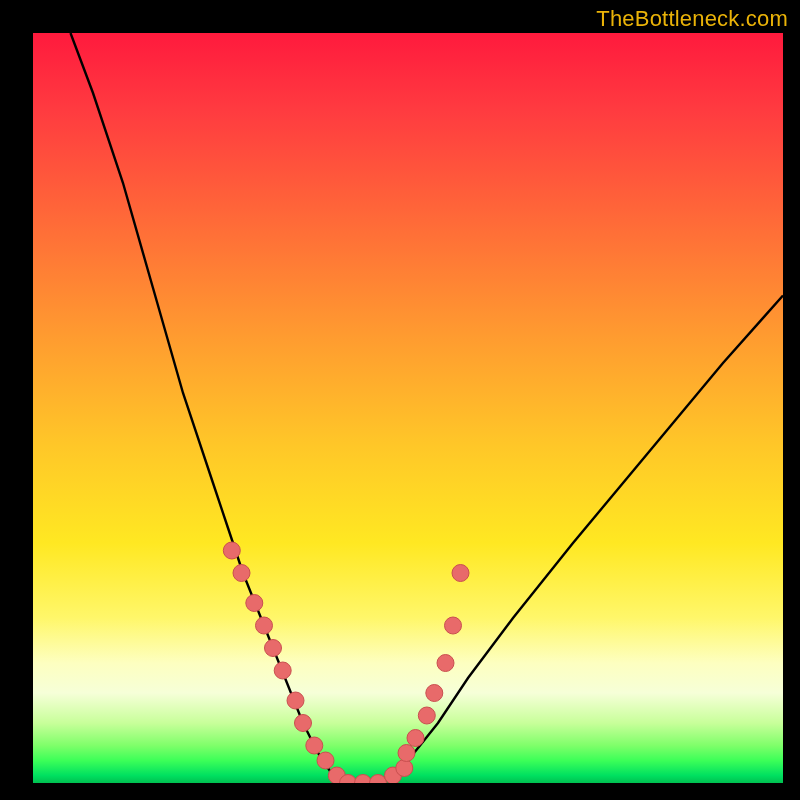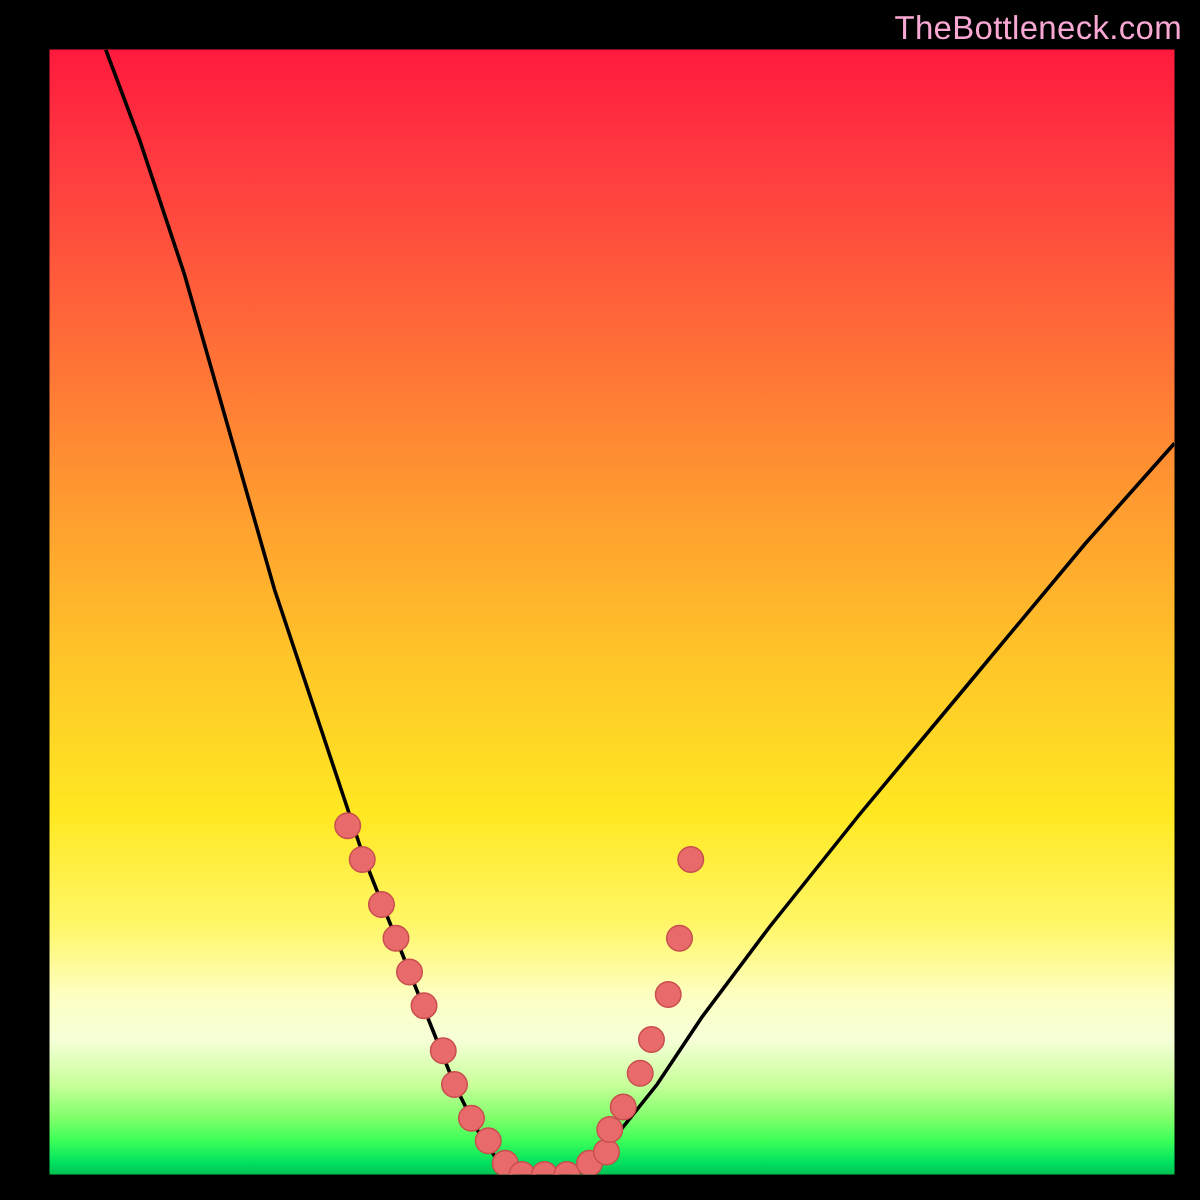--- a/index.html
+++ b/index.html
@@ -40,21 +40,21 @@
       #7fff6a 95%,
       #3cff58 97%,
       #00e060 99%,
       #00c050 100%
     );
   }
   .watermark {
     position: absolute;
     top: 6px;
     right: 12px;
-    color: #f9a8d4;
+    color: #eab308;
     font-size: 22px;
     font-weight: 500;
     letter-spacing: 0.2px;
     user-select: none;
   }
   svg.curve {
     position: absolute;
     top: 0;
     left: 0;
     width: 750px;

